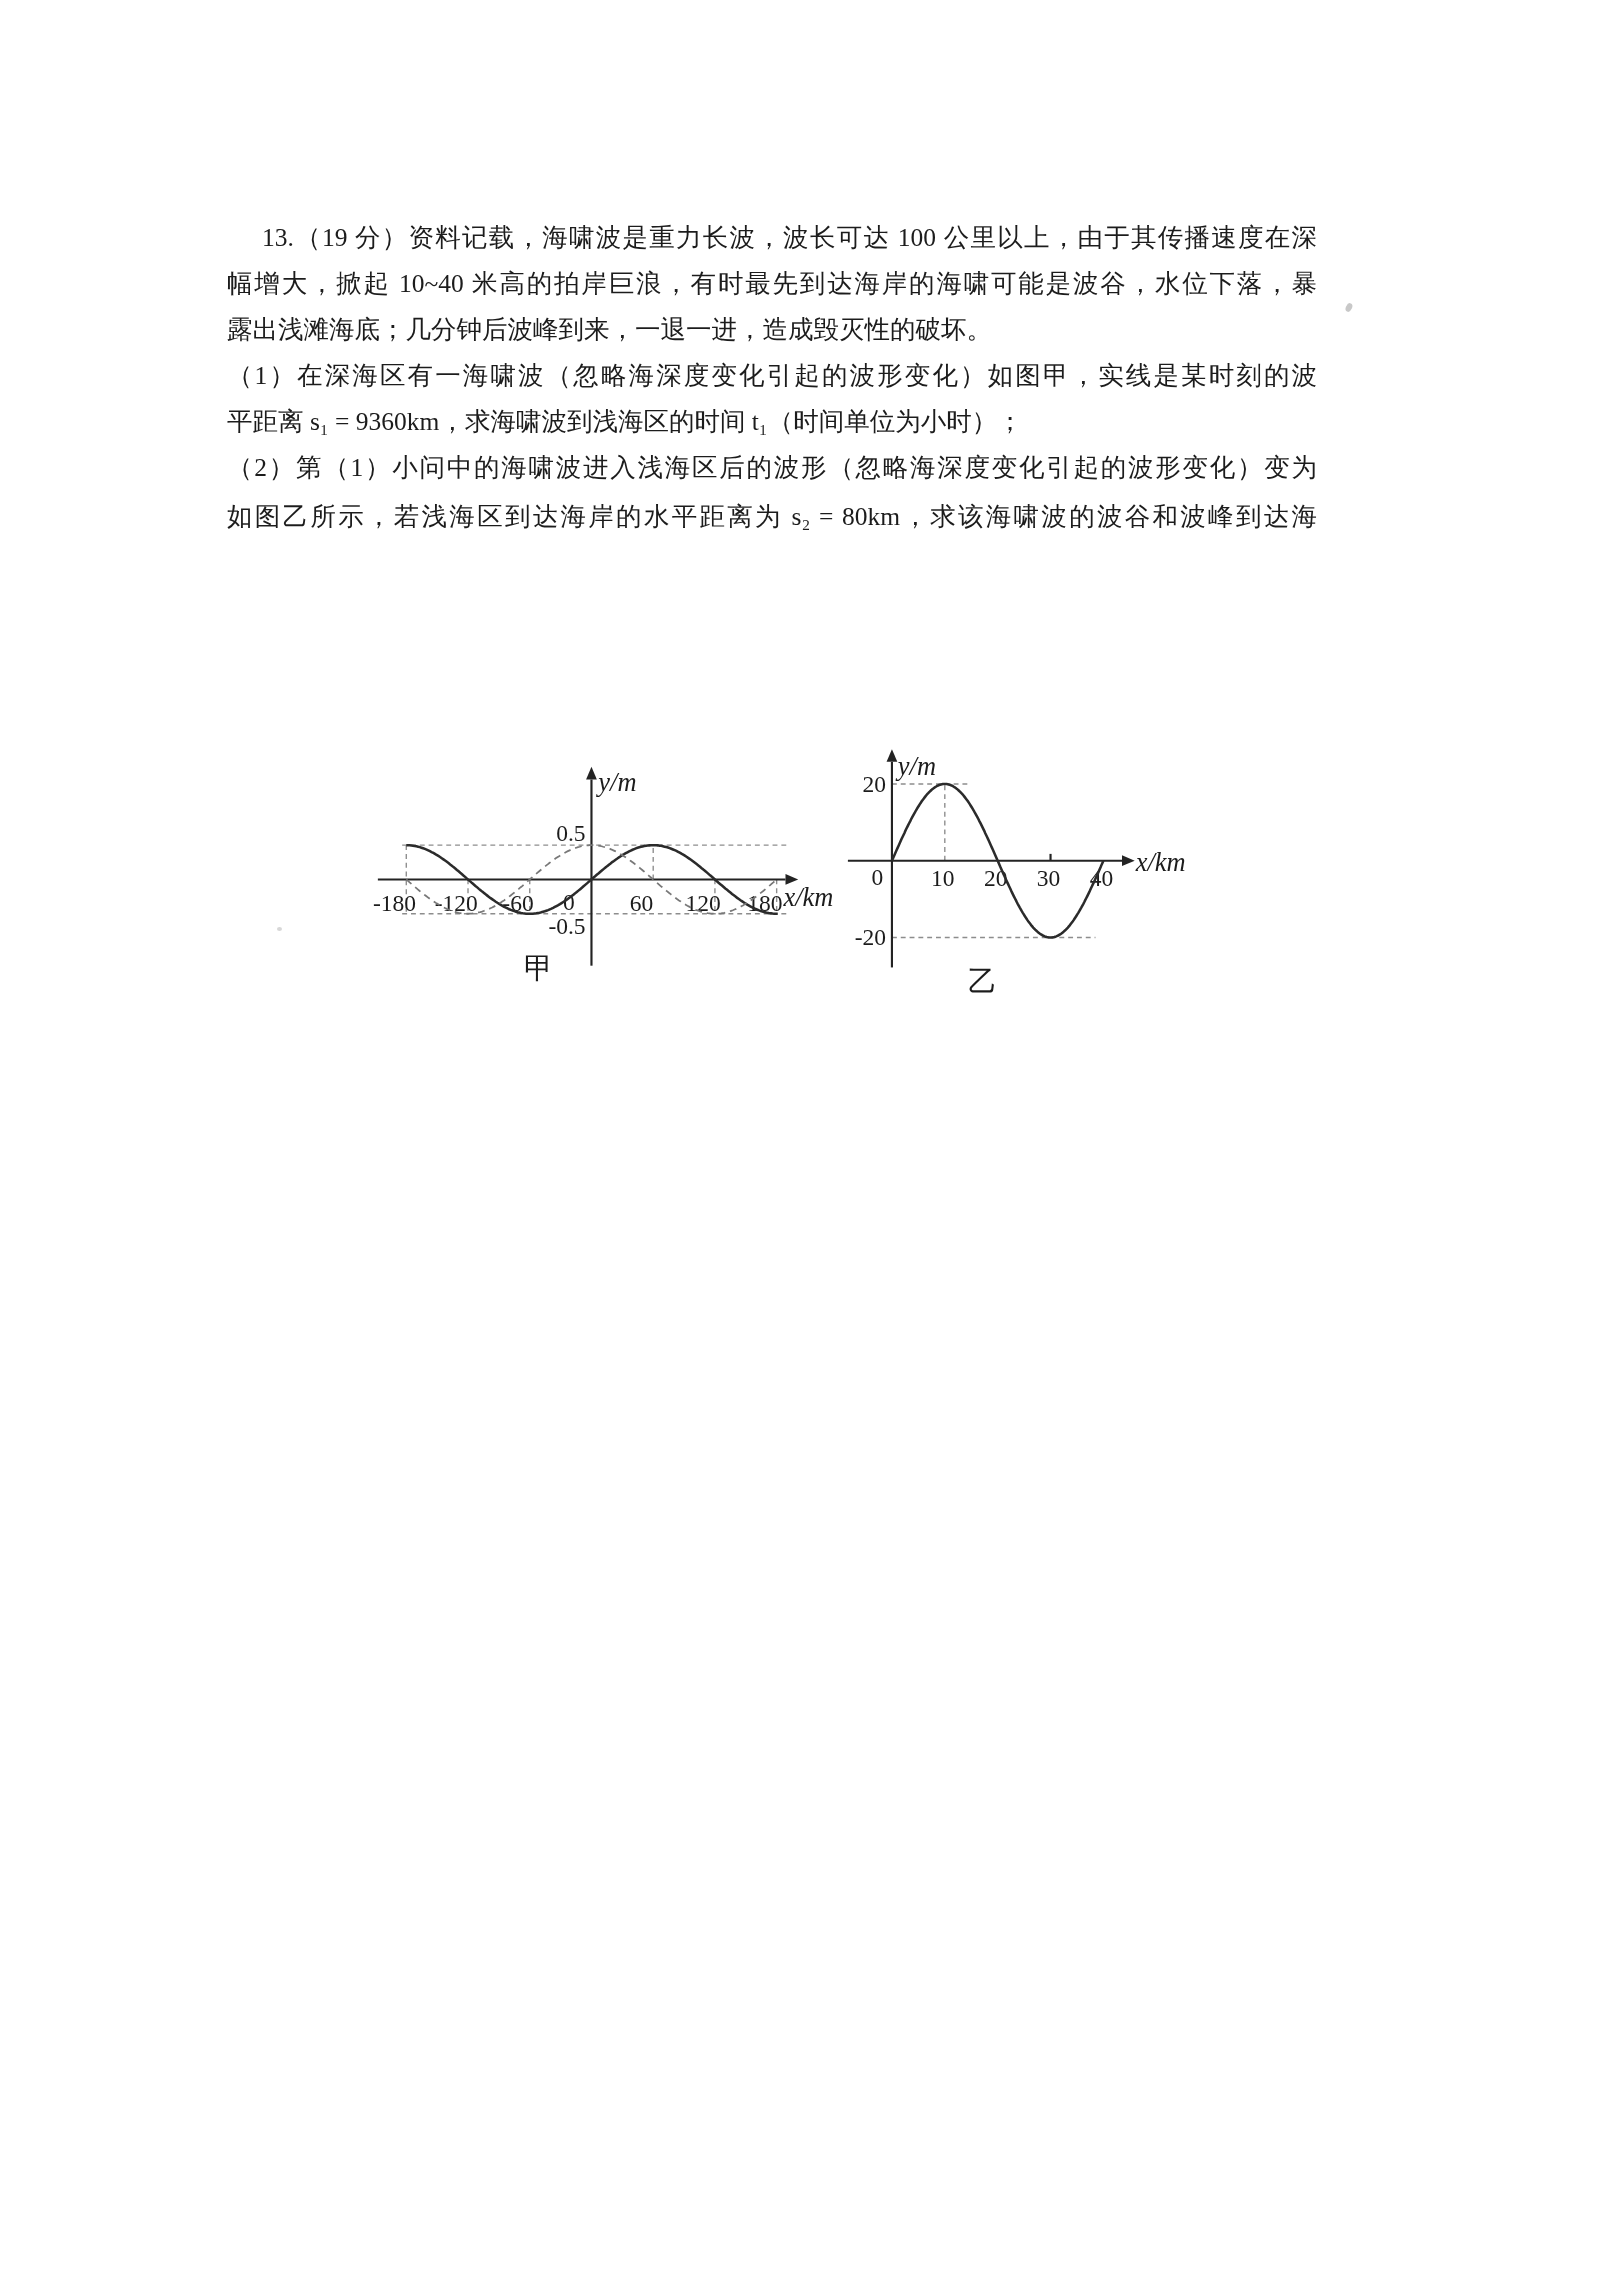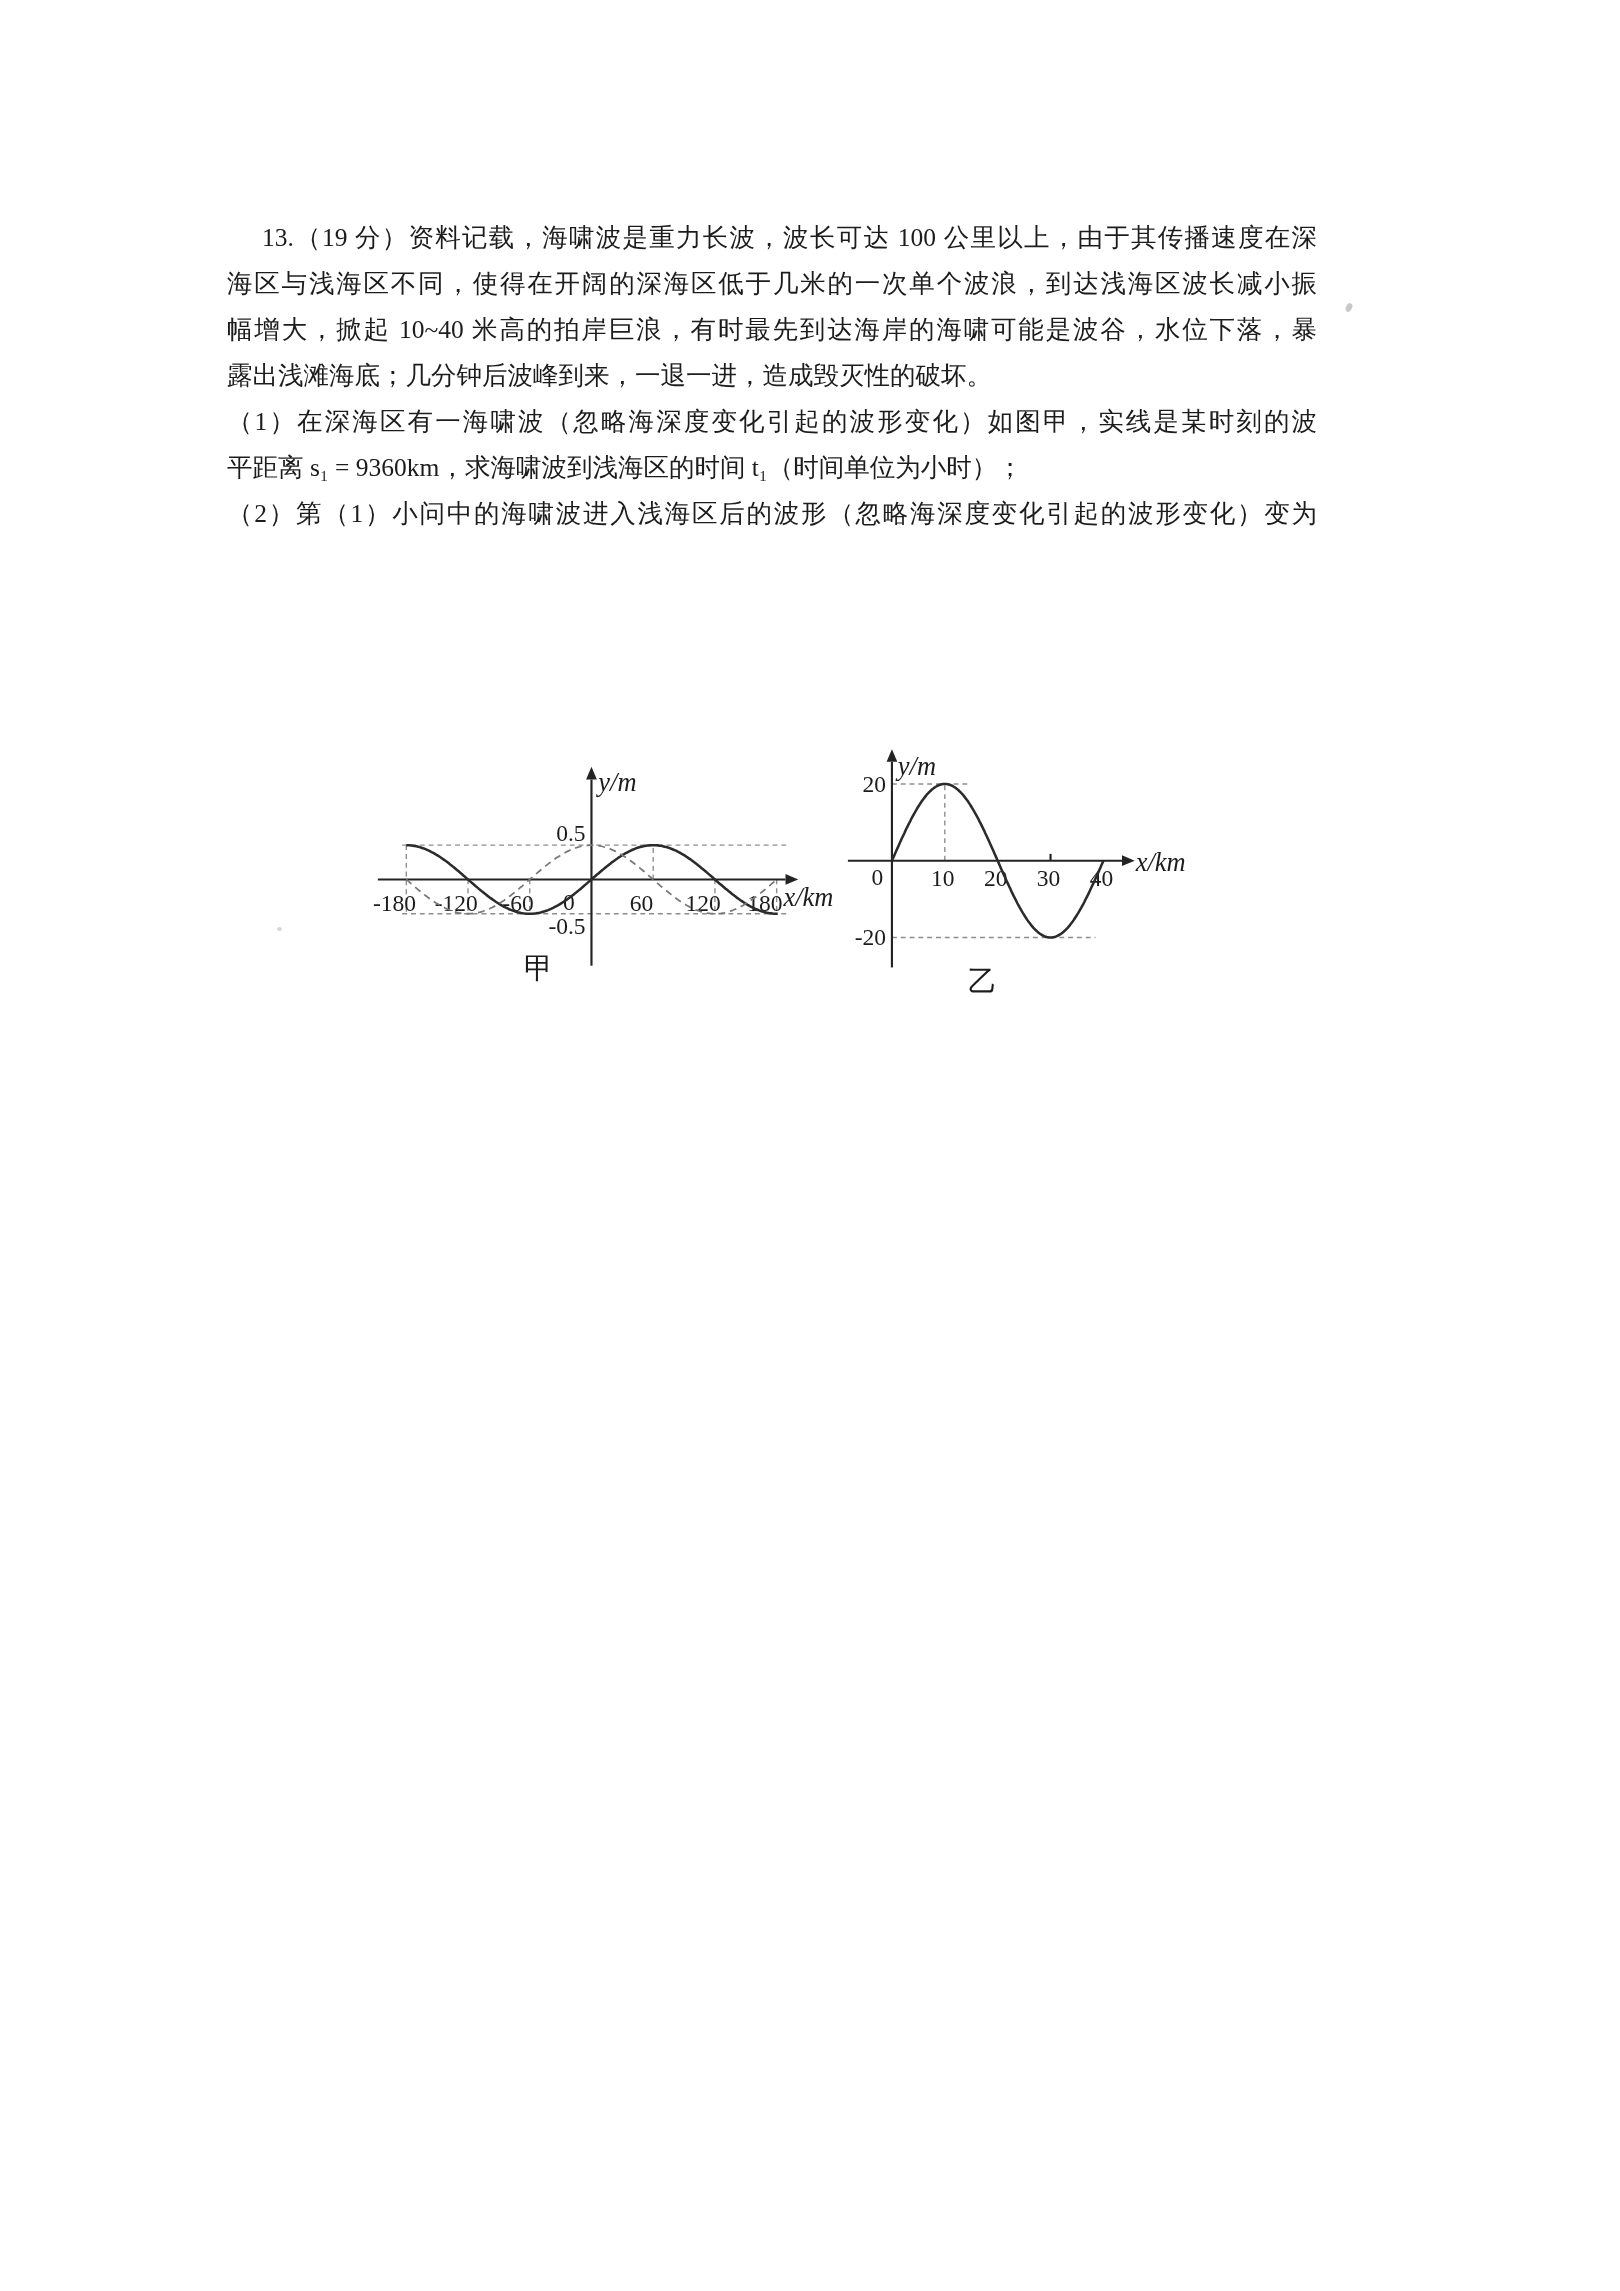--- a/index.html
+++ b/index.html
@@ -23,26 +23,26 @@
   text.axlab{font-family:"Liberation Serif","DejaVu Serif",serif;font-style:italic;font-size:27px;fill:#1c1c1c;}
   .speck{position:absolute;background:#9a9a9a;border-radius:50%;}
 </style>
 </head>
 <body>
 
 <div class="page">
 
   <div class="textblock">
     <div class="tline first">13.（19 分）资料记载，海啸波是重力长波，波长可达 100 公里以上，由于其传播速度在深</div>
-    <div class="tline">海区与浅海区不同，使得在开阔的深海区低于几米的一次单个波浪，到达浅海区波长减小振</div>
     <div class="tline">幅增大，掀起 10~40 米高的拍岸巨浪，有时最先到达海岸的海啸可能是波谷，水位下落，暴</div>
     <div class="tline end">露出浅滩海底；几分钟后波峰到来，一退一进，造成毁灭性的破坏。</div>
     <div class="tline mt4">（1）在深海区有一海啸波（忽略海深度变化引起的波形变化）如图甲，实线是某时刻的波</div>
     <div class="tline end">平距离 s₁ = 9360km，求海啸波到浅海区的时间 t₁（时间单位为小时）；</div>
     <div class="tline mt4">（2）第（1）小问中的海啸波进入浅海区后的波形（忽略海深度变化引起的波形变化）变为</div>
+    <div class="tline mt3">如图乙所示，若浅海区到达海岸的水平距离为 s₂ = 80km，求该海啸波的波谷和波峰到达海</div>
   </div>
 
   <div class="fig" style="left:323px;top:755px;width:534px;height:245px;">
     <svg width="534" height="245" viewBox="0 0 545 250">
         <line x1="80.79999999999998" y1="92" x2="476.65" y2="92" class="guide"></line>
         <line x1="80.79999999999998" y1="162" x2="476.65" y2="162" class="guide"></line>
         <line x1="85" y1="92" x2="85" y2="162" class="guide"></line>
         <line x1="148" y1="127" x2="148" y2="162" class="guide"></line>
         <line x1="211" y1="127" x2="211" y2="162" class="guide"></line>
         <line x1="337" y1="127" x2="337" y2="92" class="guide"></line>

